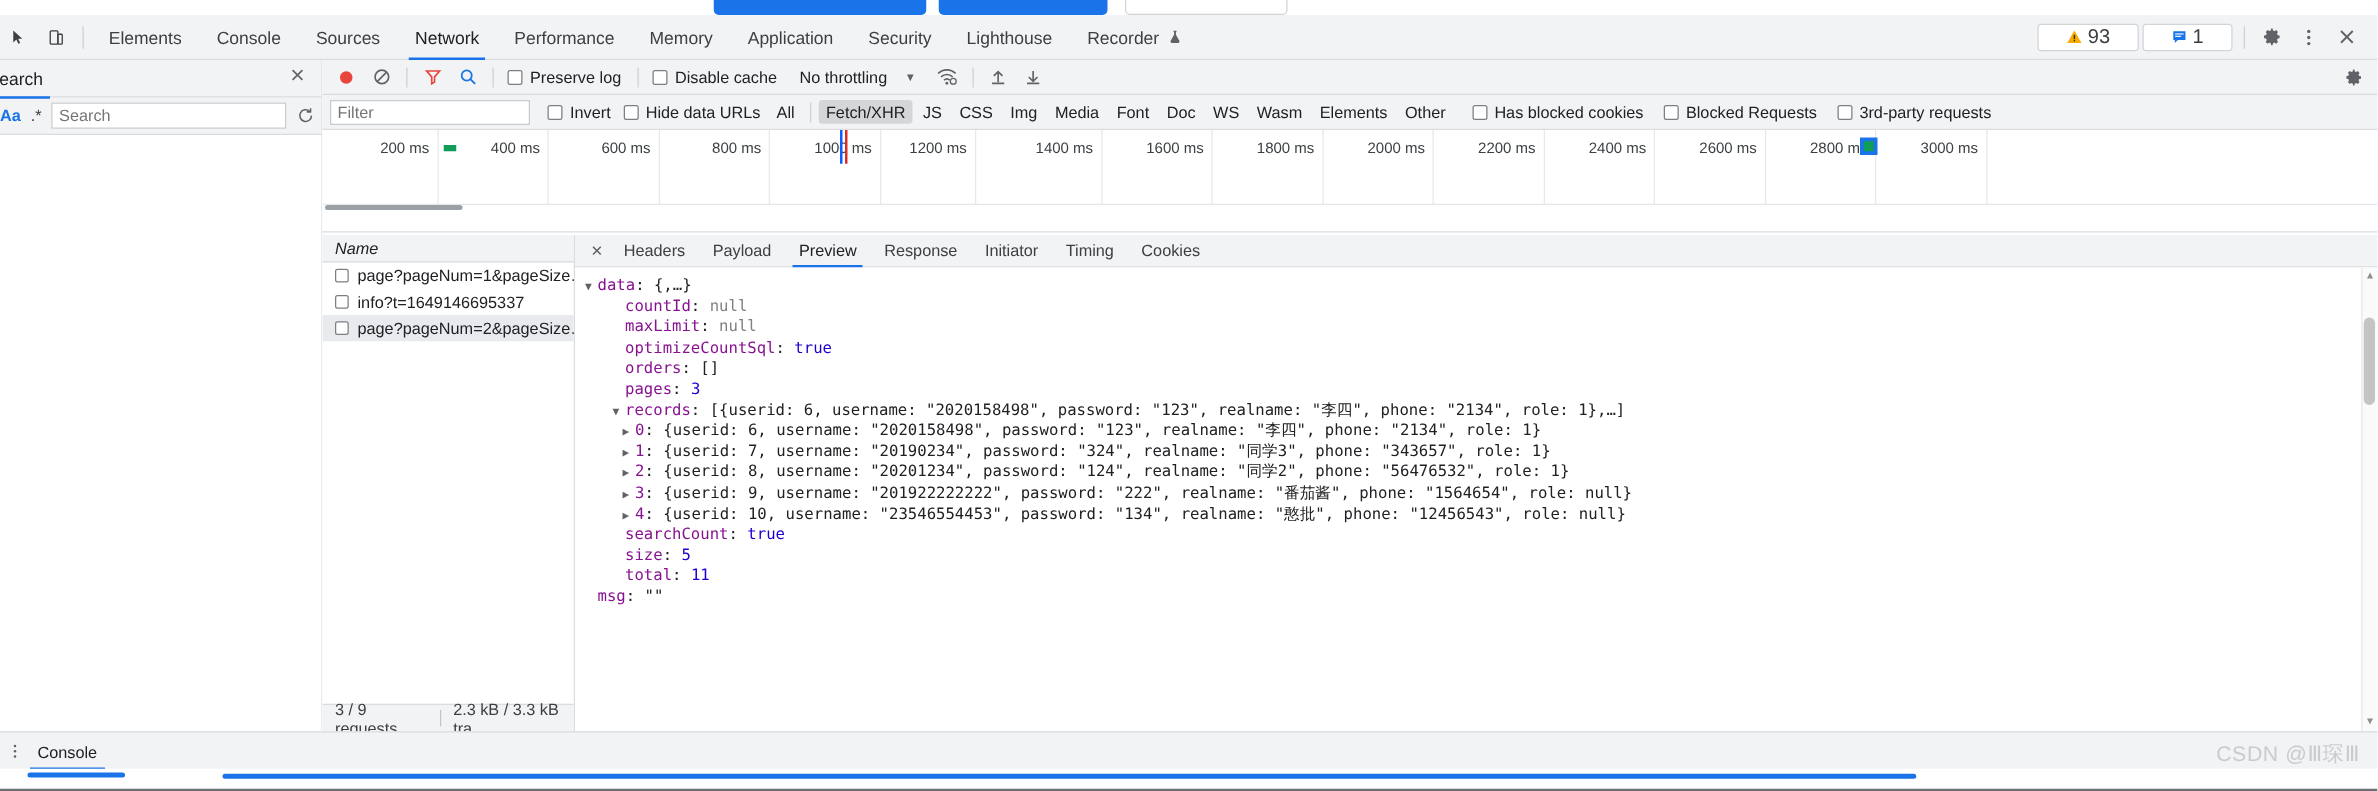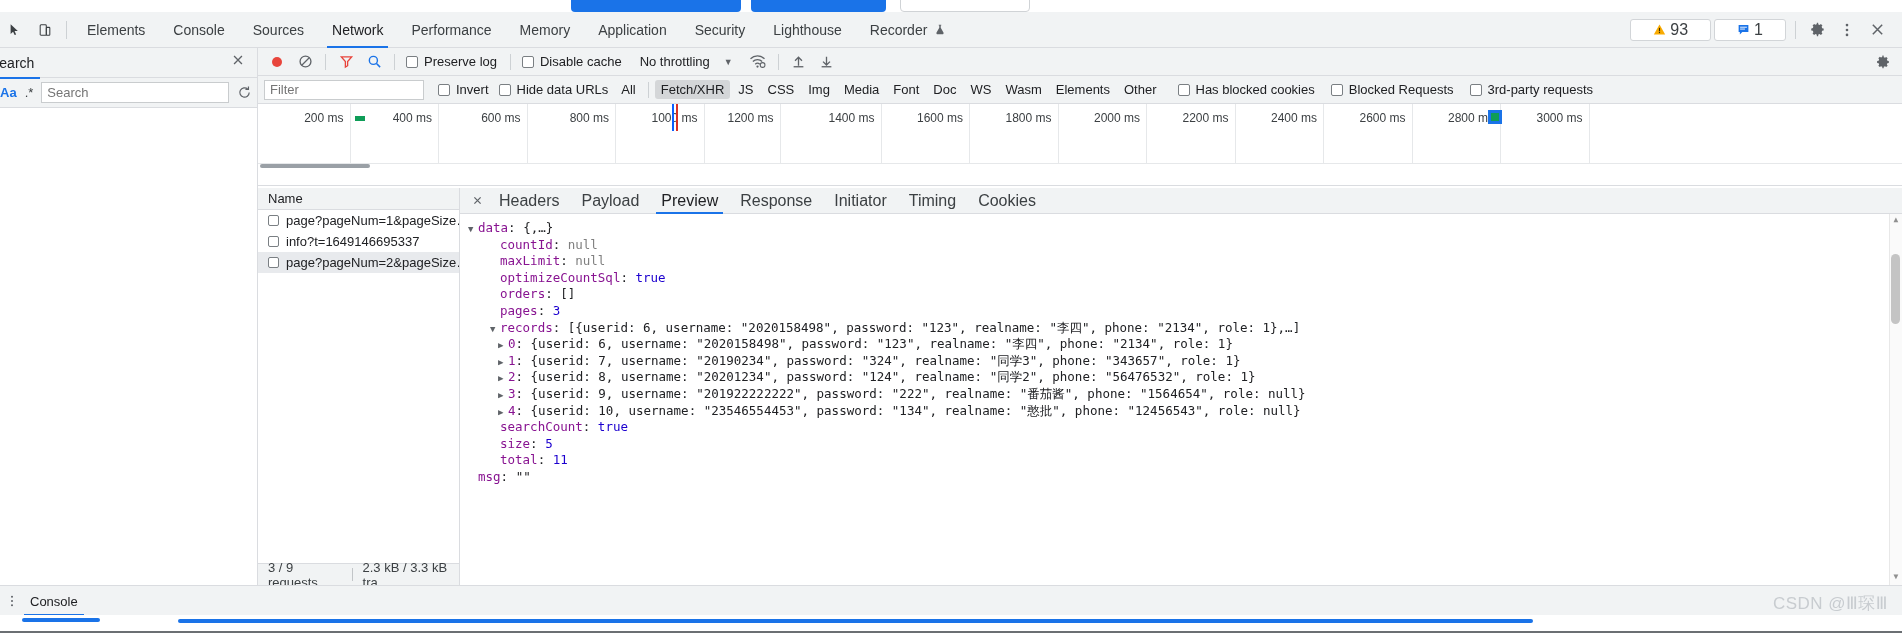--- a/index.html
+++ b/index.html
@@ -137,21 +137,21 @@
   .ov-marker { position:absolute; }
 
   
   .lower { position:absolute; left:0; right:0; top:140px; bottom:0; display:flex; }
   .reqlist {
     width:202px; border-right:1px solid #dadce0; background:#fff;
     display:flex; flex-direction:column;
   }
   .rl-head {
     height:22px; background:#f1f3f4; border-bottom:1px solid #dadce0;
-    font-size:13px; color:#202124; display:flex; align-items:center; padding-left:10px;
+    font-size:13px; color:#202124; display:flex; align-items:center; padding-left:10px;font-style:italic;
   }
   .rl-rows { flex:1; overflow:hidden; }
   .rl-row {
     height:21px; display:flex; align-items:center; gap:7px; padding-left:10px;
     font-size:13px; color:#202124; white-space:nowrap;
   }
   .rl-row.sel { background:#e8eaed; }
   .rl-cb { width:11px; height:11px; border:1px solid #7a7f83; background:#fff; border-radius:2px; flex:none;}
   .rl-status {
     height:22px; background:#f1f3f4; border-top:1px solid #dadce0;
@@ -160,21 +160,21 @@
   .rl-status .divider { width:1px; height:13px; background:#c2c5c8; margin:0 10px; }
 
   .detail { flex:1; display:flex; flex-direction:column; background:#fff; min-width:0; }
   .dt-tabs {
     height:26px; background:#f1f3f4; border-bottom:1px solid #dadce0;
     display:flex; align-items:center; padding-left:6px;
   }
   .dt-close { width:22px; height:22px; display:flex; align-items:center; justify-content:center; color:#5f6368; font-size:13px;}
   .dt-tab {
     height:26px; padding:0 11px; display:flex; align-items:center;
-    font-size:16px; color:#3c4043; position:relative; white-space:nowrap;
+    font-size:13px; color:#3c4043; position:relative; white-space:nowrap;
   }
   .dt-tab.active { color:#202124; }
   .dt-tab.active::after {
     content:""; position:absolute; left:6px; right:6px; bottom:0; height:2px; background:#1a73e8;
   }
   .dt-body {
     flex:1; position:relative; overflow:hidden; background:#fff;
     font-family:"DejaVu Sans Mono", monospace; font-size:12.5px;
     padding:6px 0 0 8px;
   }

